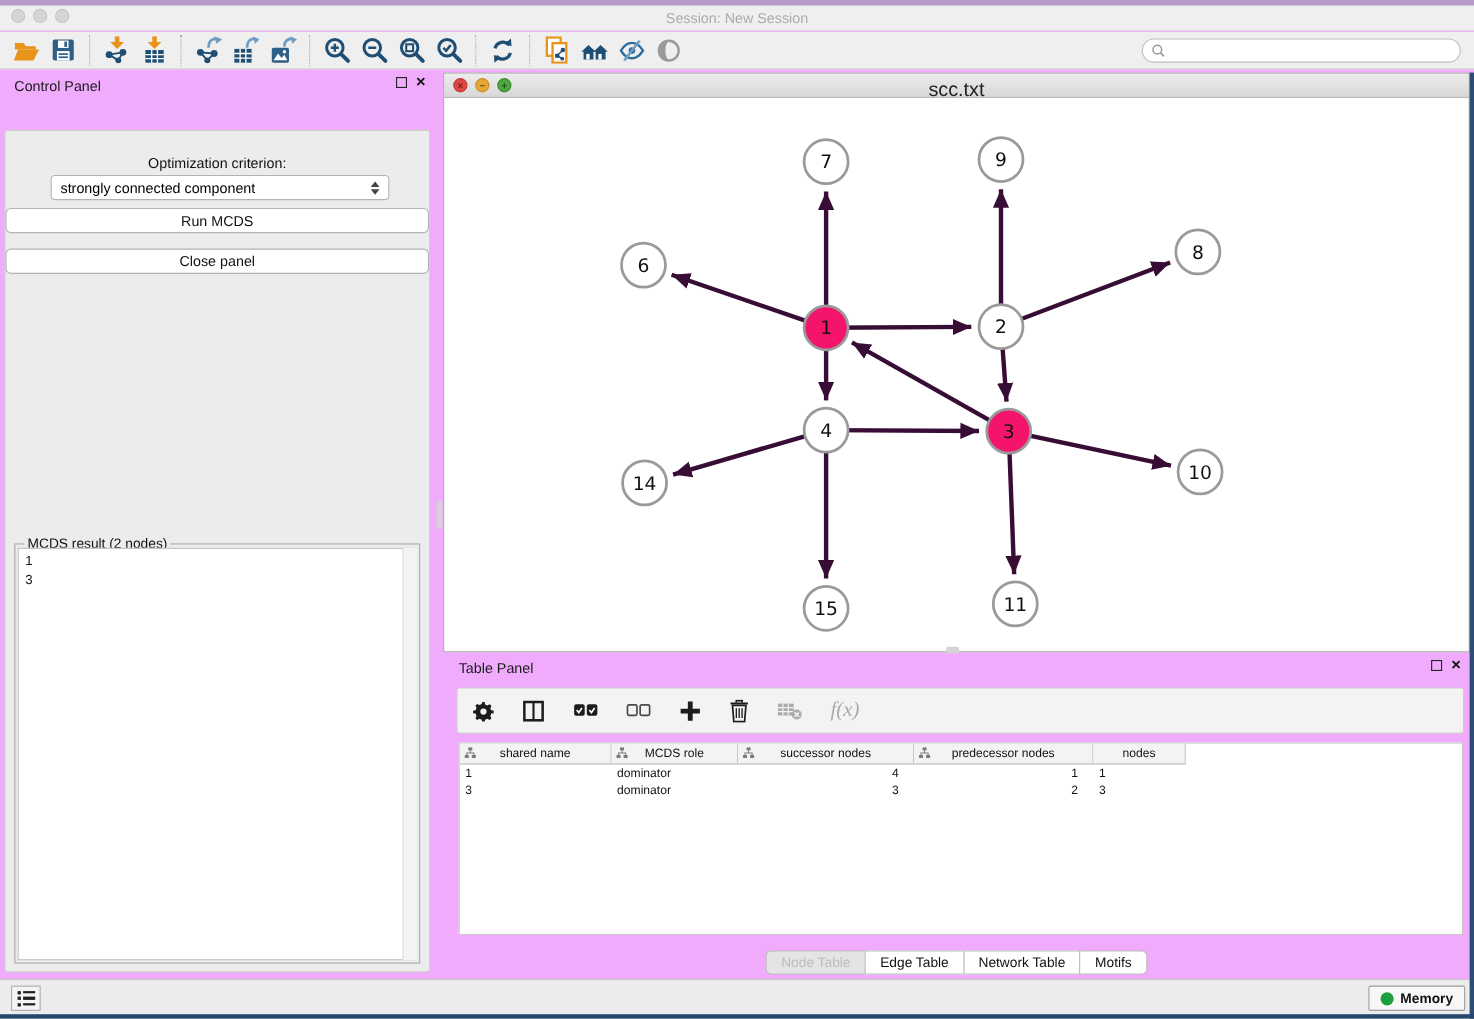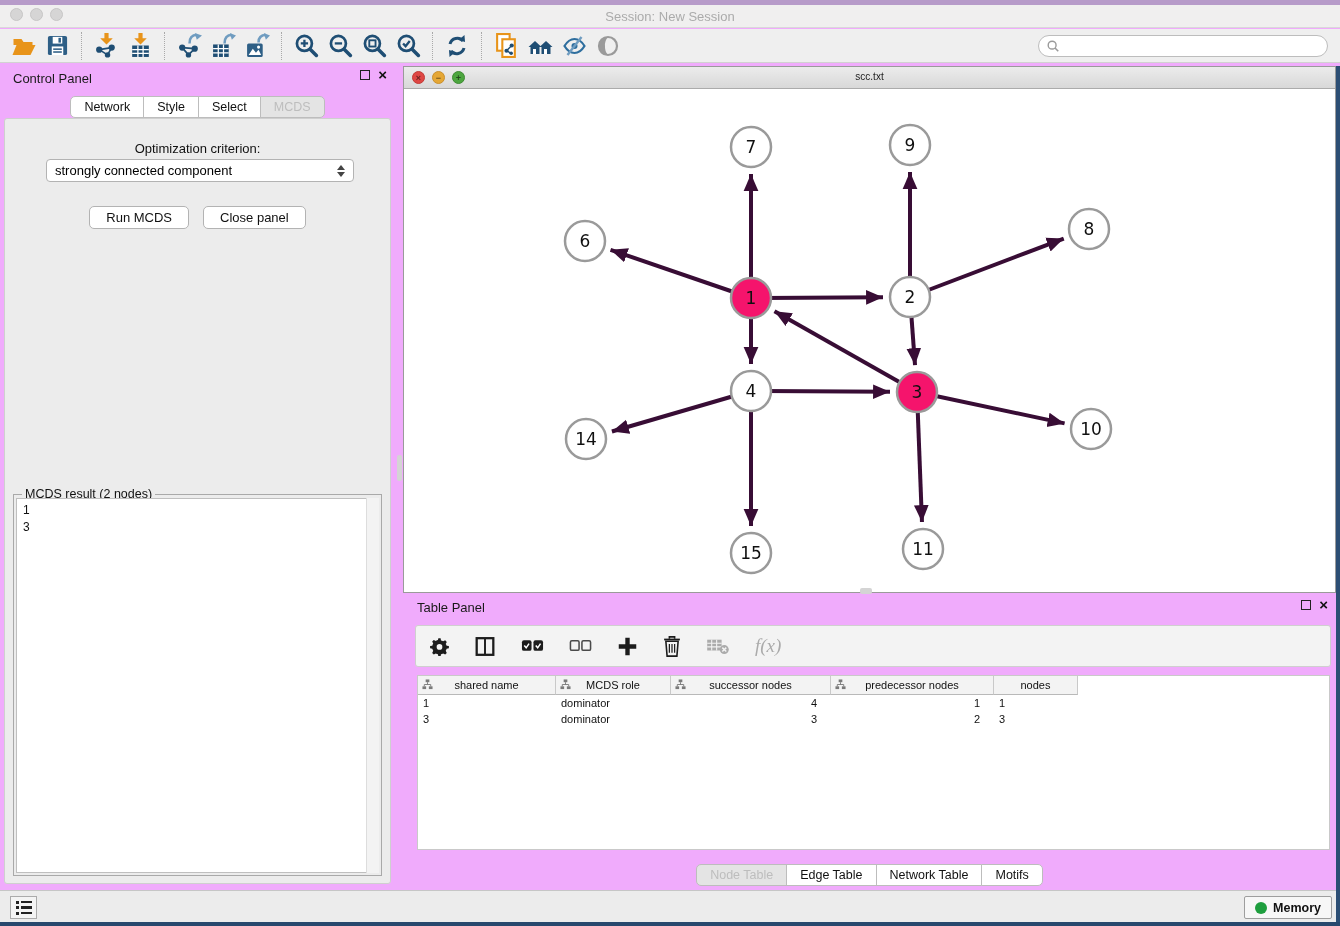--- a/index.html
+++ b/index.html
@@ -35,31 +35,31 @@
   .seg .tab { border:1px solid #BDBDBD; background:#fff; color:#111; font-size:12.5px; padding:3px 13px; margin-left:-1px; cursor:default; }
   .seg .tab:first-child { border-radius:5px 0 0 5px; margin-left:0; }
   .seg .tab:last-child { border-radius:0 5px 5px 0; }
   .seg .tab.active { background:#E4E4E4; color:#BDBDBD; }
   .cp-body { position:absolute; left:4px; right:4px; top:55px; bottom:6px; background:#ECECEC; border:1px solid #CFCFCF; border-radius:3px; }
   .opt-label { position:absolute; top:22px; width:100%; text-align:center; font-size:13px; color:#111; }
   .dropdown { position:absolute; left:41px; top:40px; width:308px; height:23px; background:#fff; border:1px solid #B3B3B3; border-radius:4px; display:flex; align-items:center; padding:0 8px; font-size:13px; }
   .dropdown .spin { margin-left:auto; display:flex; flex-direction:column; gap:2px; align-items:center; }
   .tri-up { width:0; height:0; border-left:4px solid transparent; border-right:4px solid transparent; border-bottom:5px solid #444; }
   .tri-down { width:0; height:0; border-left:4px solid transparent; border-right:4px solid transparent; border-top:5px solid #444; }
-  .btn-row { position:absolute; top:87px; width:100%; display:flex; justify-content:center; gap:14px; }
+  .btn-row { position:absolute; top:70px; width:100%; display:flex; justify-content:center; gap:14px;flex-direction:column; }
   .pushbtn { background:#fff; border:1px solid #B3B3B3; border-radius:5px; font-size:13px; padding:3px 16px; color:#111; }
   .result-group { position:absolute; left:8px; right:8px; top:375px; height:382px; border:1px solid #A9A9A9; }
   .result-legend { position:absolute; left:8px; top:-8px; background:#ECECEC; padding:0 3px; font-size:12.5px; color:#111; }
   .result-text { position:absolute; left:2px; right:2px; top:3px; bottom:2px; background:#fff; border:1px solid #BFBFBF; font-size:12px; color:#111; padding:3px 6px; white-space:pre; line-height:17px; }
   .result-scroll { position:absolute; right:2px; top:3px; bottom:2px; width:13px; background:#F3F3F3; border-left:1px solid #DDD; }
 
   
   .network-window { position:absolute; left:403px; top:66px; width:933px; height:527px; border:1px solid #9A9A9A; background:#fff; }
   .nw-titlebar { position:relative; height:22px; background:linear-gradient(#ECECEC,#D8D8D8); border-bottom:1px solid #ABABAB; }
-  .nw-title { position:absolute; width:100%; top:4px; text-align:center; font-size:10px; color:#222; }
+  .nw-title { position:absolute; width:100%; top:4px; text-align:center; font-size:18px; color:#222; }
   .traffic { position:absolute; left:8px; top:4px; display:flex; gap:7px; }
   .tl { width:13px; height:13px; border-radius:50%; display:flex; align-items:center; justify-content:center; font-size:9px; font-weight:bold; color:#00000088; }
   .tl.red { background:#DF4744; border:1px solid #C03B36; }
   .tl.yellow { background:#E5A735; border:1px solid #C98F2D; }
   .tl.green { background:#4DA63F; border:1px solid #3E8A33; }
   .nw-canvas { position:absolute; left:0; top:22px; width:931px; height:503px; background:#fff; }
   .divider-handle-v { position:absolute; left:397px; top:455px; width:5px; height:26px; background:#D4D4D4; border-radius:2px; }
   .divider-handle-h { position:absolute; left:860px; top:588px; width:12px; height:6px; background:#D4D4D4; border-radius:2px; }
 
   
@@ -243,28 +243,20 @@
   </div>
 
   <div class="control-panel">
     <div class="cp-header">
       <span class="ptitle">Control Panel</span>
       <span class="win-icons">
         <span class="sq-ic"></span>
         <span class="x-ic">×</span>
       </span>
     </div>
-    <div class="cp-tabs">
-        <span class="seg" id="cp-tabs">
-          <button class="tab">Network</button>
-          <button class="tab">Style</button>
-          <button class="tab">Select</button>
-          <button class="tab active">MCDS</button>
-        </span>
-      </div>
     <div class="cp-body">
       <div class="opt-label">Optimization criterion:</div>
       <div class="dropdown">
         <span>strongly connected component</span>
         <span class="spin">
             <span class="tri-up"></span>
             <span class="tri-down"></span>
           </span>
       </div>
       <div class="btn-row">

